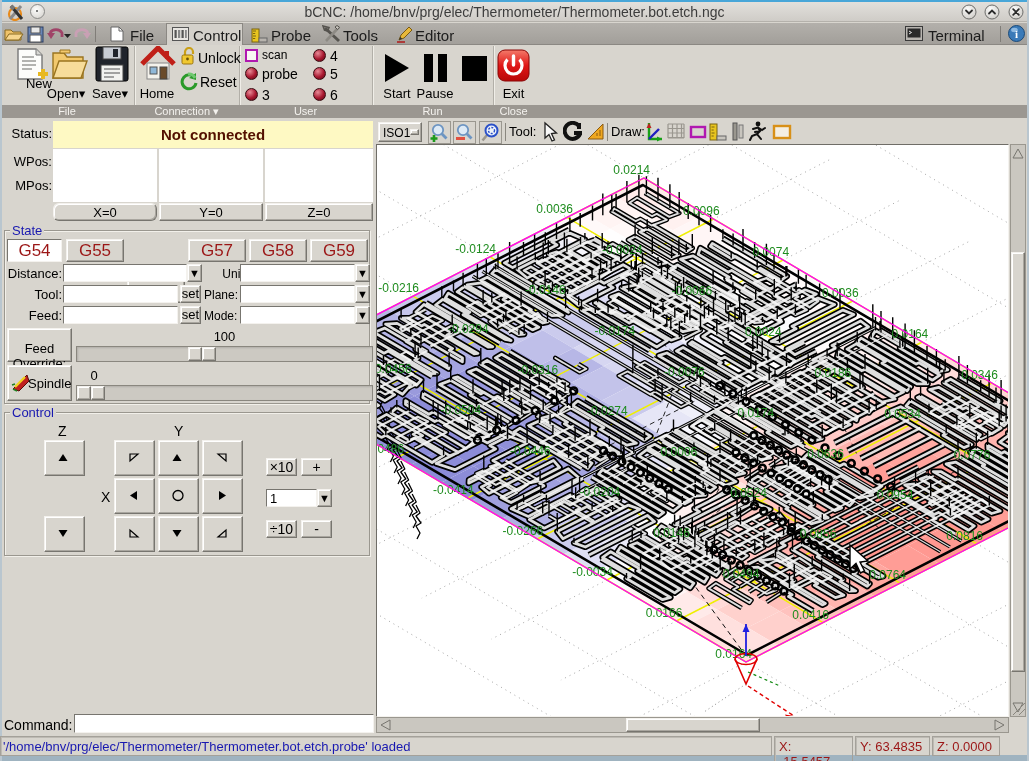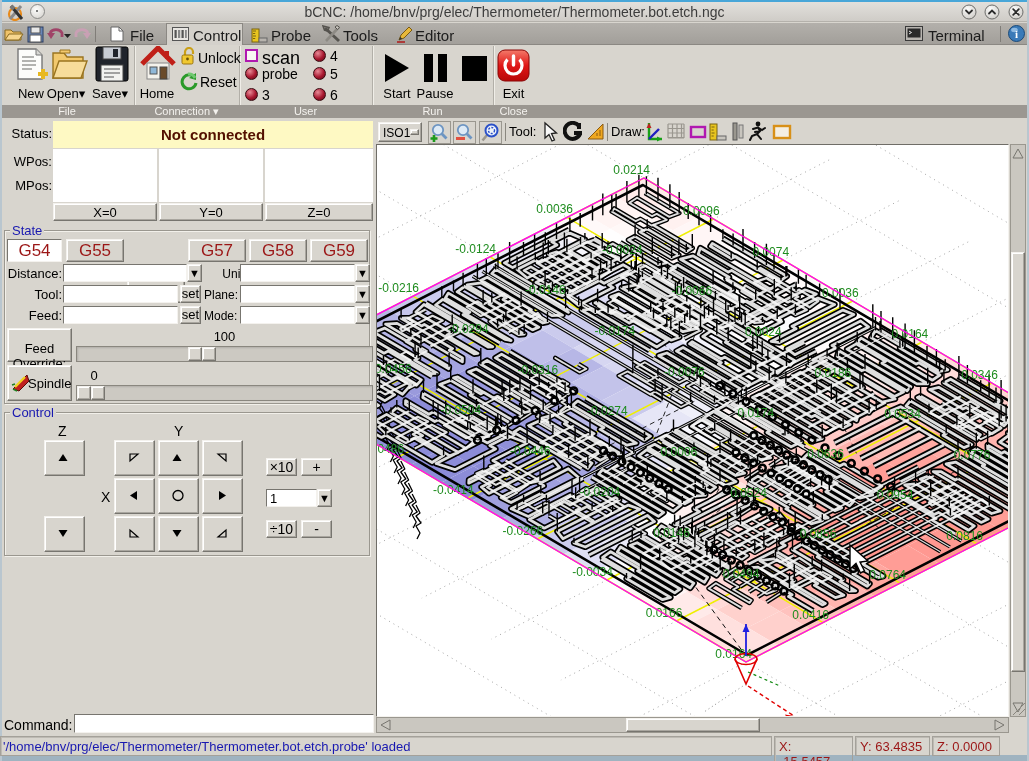--- a/index.html
+++ b/index.html
@@ -125,21 +125,21 @@
 <div class="abs" style="left:373px;top:46px;width:1px;height:59px;background:#f0eee8;"></div>
 <div class="abs" style="left:493px;top:105px;width:41px;height:13px;text-align:center;font-size:11px;line-height:13px;color:#f4f2ee;">Close</div>
 <div class="abs" style="left:493px;top:46px;width:1px;height:59px;background:#b2afa8;"></div>
 <div class="abs" style="left:494px;top:46px;width:1px;height:59px;background:#f0eee8;"></div>
 <svg class="abs" style="left:14px;top:47px;" width="34" height="36" viewBox="0 0 34 36">
     <path d="M4 2 L22 2 L28 8 L28 32 L4 32 Z" fill="#fcfcfa" stroke="#777" stroke-width="1.4"></path>
     <path d="M22 2 L22 8 L28 8" fill="#d8d8d4" stroke="#777"></path>
     <path d="M8 10 h12 M8 14 h14 M8 18 h14 M8 22 h10" stroke="#9a9a98" stroke-width="1.6"></path>
     <path d="M24 27 h10 M29 22 v10" stroke="#e8b820" stroke-width="4"></path>
   </svg>
-<div class="abs" style="left:10px;top:86px;width:42px;text-align:center;font-size:13px;">New</div>
+<div class="abs" style="left:10px;top:76px;width:42px;text-align:right;font-size:13px;">New</div>
 <svg class="abs" style="left:50px;top:45px;" width="38" height="38" viewBox="0 0 38 38">
     <path d="M3 33 L3 8 L14 8 L17 12 L33 12 L33 33 Z" fill="#f2c96e" stroke="#9a7420" stroke-width="1.4"></path>
     <path d="M10 5 L20 5 L20 8 L10 8 Z" fill="#f2c96e" stroke="#9a7420"></path>
     <path d="M3 33 L9 16 L37 16 L31 33 Z" fill="#f7dc9a" stroke="#9a7420" stroke-width="1.4"></path>
   </svg>
 <div class="abs" style="left:42px;top:86px;width:48px;text-align:center;font-size:13px;">Open▾</div>
 <svg class="abs" style="left:94px;top:45px;" width="36" height="38" viewBox="0 0 36 38">
     <rect x="2" y="2" width="32" height="34" rx="2" fill="#20242c" stroke="#000"></rect>
     <rect x="9" y="2" width="18" height="12" fill="#c8ccd4" stroke="#444"></rect>
     <rect x="19" y="4" width="5" height="8" fill="#20242c"></rect>
@@ -168,21 +168,21 @@
   </svg>
 <div class="abs" style="left:200px;top:74px;font-size:14px;">Reset</div>
 <svg class="abs" style="left:245px;top:49px;" width="13" height="13" viewBox="0 0 13 13">
     <rect x="1" y="1" width="11" height="11" fill="#f8f6f2" stroke="#b018b0" stroke-width="2"></rect>
   </svg>
 <div class="abs" style="left:245px;top:67px;width:13px;height:13px;border-radius:50%;background:radial-gradient(circle at 35% 30%,#e88a96,#a81830 55%,#5a0814);border:1px solid #3a0a10;"></div>
 <div class="abs" style="left:245px;top:88px;width:13px;height:13px;border-radius:50%;background:radial-gradient(circle at 35% 30%,#e88a96,#a81830 55%,#5a0814);border:1px solid #3a0a10;"></div>
 <div class="abs" style="left:313px;top:49px;width:13px;height:13px;border-radius:50%;background:radial-gradient(circle at 35% 30%,#e88a96,#a81830 55%,#5a0814);border:1px solid #3a0a10;"></div>
 <div class="abs" style="left:313px;top:67px;width:13px;height:13px;border-radius:50%;background:radial-gradient(circle at 35% 30%,#e88a96,#a81830 55%,#5a0814);border:1px solid #3a0a10;"></div>
 <div class="abs" style="left:313px;top:88px;width:13px;height:13px;border-radius:50%;background:radial-gradient(circle at 35% 30%,#e88a96,#a81830 55%,#5a0814);border:1px solid #3a0a10;"></div>
-<div class="abs" style="left:262px;top:48px;font-size:18px;">scan</div>
+<div class="abs" style="left:262px;top:48px;font-size:12px;">scan</div>
 <div class="abs" style="left:262px;top:66px;font-size:14px;">probe</div>
 <div class="abs" style="left:262px;top:87px;font-size:14px;">3</div>
 <div class="abs" style="left:330px;top:48px;font-size:14px;">4</div>
 <div class="abs" style="left:330px;top:66px;font-size:14px;">5</div>
 <div class="abs" style="left:330px;top:87px;font-size:14px;">6</div>
 <svg class="abs" style="left:383px;top:53px;" width="28" height="30" viewBox="0 0 28 30">
     <path d="M2 1 L26 15 L2 29 Z" fill="#000"></path>
   </svg>
 <div class="abs" style="left:376px;top:86px;width:42px;text-align:center;font-size:13px;">Start</div>
 <svg class="abs" style="left:421px;top:53px;" width="28" height="30" viewBox="0 0 28 30">
@@ -205,21 +205,21 @@
     <path d="M10.5 10.5 A8.5 8.5 0 1 0 22.5 10.5" fill="none" stroke="#fff" stroke-width="3.2"></path>
   </svg>
 <div class="abs" style="left:497px;top:86px;width:33px;text-align:center;font-size:13px;">Exit</div>
 <div class="abs" style="left:2px;top:126px;width:50px;text-align:right;font-size:13px;">Status:</div>
 <div class="abs" style="left:53px;top:121px;width:320px;height:27px;background:#fef9c3;text-align:center;font-size:15px;font-weight:bold;color:#531000;line-height:27px;">Not connected</div>
 <div class="abs" style="left:53px;top:149px;width:104px;height:53px;background:#fff;"></div>
 <div class="abs" style="left:159px;top:149px;width:104px;height:53px;background:#fff;"></div>
 <div class="abs" style="left:265px;top:149px;width:108px;height:53px;background:#fff;"></div>
 <div class="abs" style="left:8px;top:154px;width:44px;text-align:right;font-size:13px;">WPos:</div>
 <div class="abs" style="left:8px;top:178px;width:44px;text-align:right;font-size:13px;">MPos:</div>
-<div class="abs btn cell" style="left:53px;top:203px;width:104px;height:18px;text-align:center;line-height:17px;">X=0</div>
+<div class="abs btn cell" style="left:53px;top:203px;width:104px;height:18px;text-align:center;line-height:17px;border-radius:6px;">X=0</div>
 <div class="abs btn cell" style="left:159px;top:203px;width:104px;height:18px;text-align:center;line-height:17px;">Y=0</div>
 <div class="abs btn cell" style="left:265px;top:203px;width:108px;height:18px;text-align:center;line-height:17px;">Z=0</div>
 <div class="abs" style="left:4px;top:230px;width:366px;height:174px;border:1px solid #9a978f;box-shadow:inset 1px 1px 0 #f2f0ea, 1px 1px 0 #f2f0ea;"></div>
 <div class="abs" style="left:10px;top:223px;background:#d8d5ce;padding:0 2px;font-size:13px;color:#1818b0;">State</div>
 <div class="abs sunk" style="left:7px;top:239px;width:55px;height:23px;background:#fff;text-align:center;font-size:17px;color:#9b1616;line-height:22px;">G54</div>
 <div class="abs btn" style="left:66px;top:239px;width:58px;height:23px;text-align:center;font-size:17px;color:#9b1616;line-height:22px;">G55</div>
 <div class="abs btn" style="left:127px;top:239px;width:58px;height:23px;text-align:center;font-size:17px;color:#9b1616;line-height:22px;margin-top:41px;">G56</div>
 <div class="abs btn" style="left:188px;top:239px;width:58px;height:23px;text-align:center;font-size:17px;color:#9b1616;line-height:22px;">G57</div>
 <div class="abs btn" style="left:249px;top:239px;width:58px;height:23px;text-align:center;font-size:17px;color:#9b1616;line-height:22px;">G58</div>
 <div class="abs btn" style="left:310px;top:239px;width:58px;height:23px;text-align:center;font-size:17px;color:#9b1616;line-height:22px;">G59</div>

